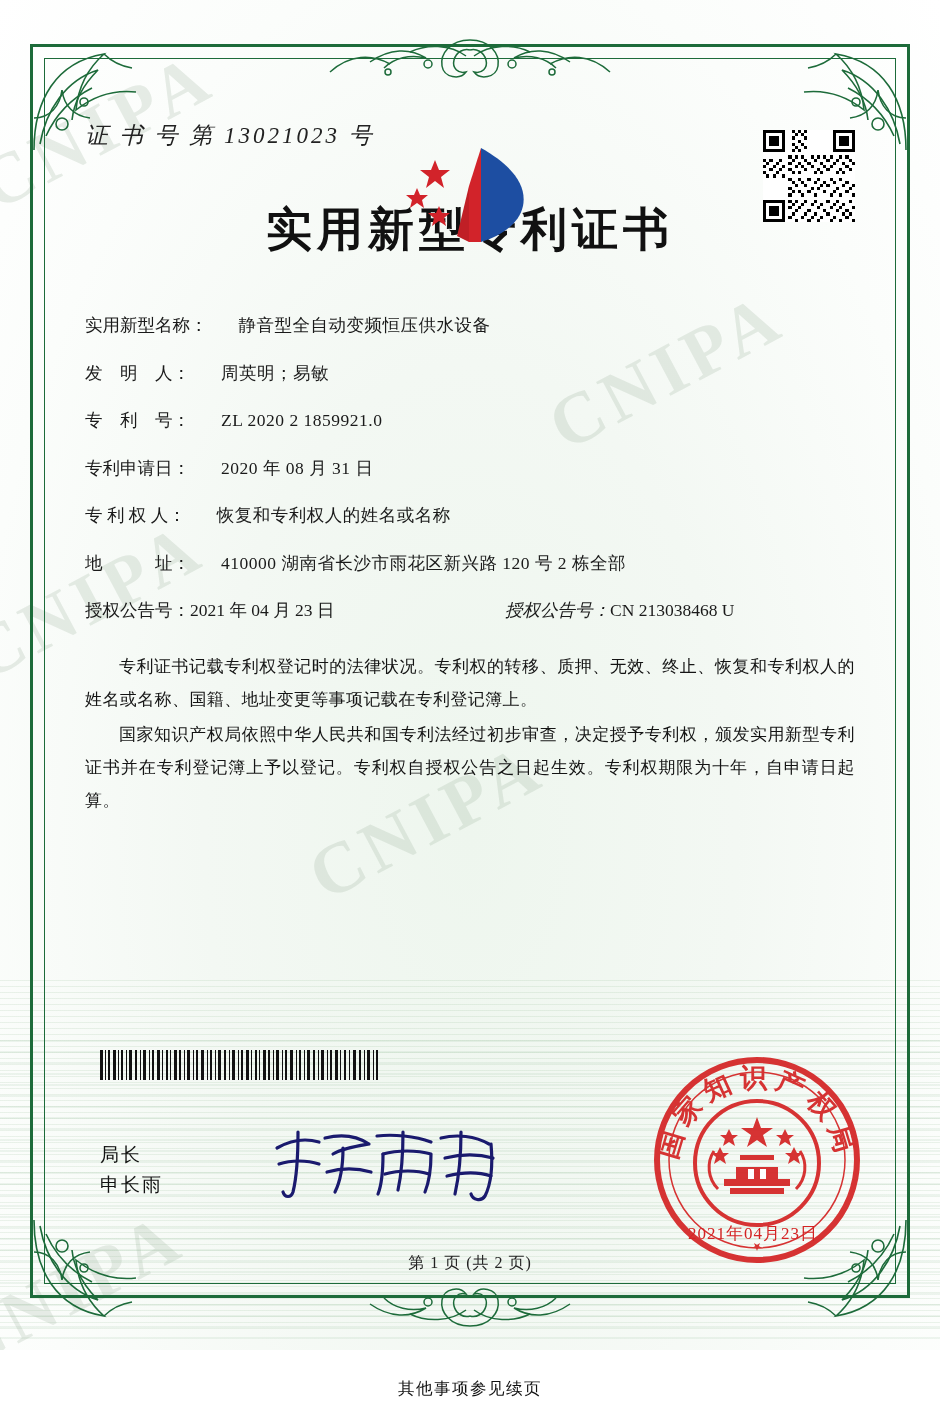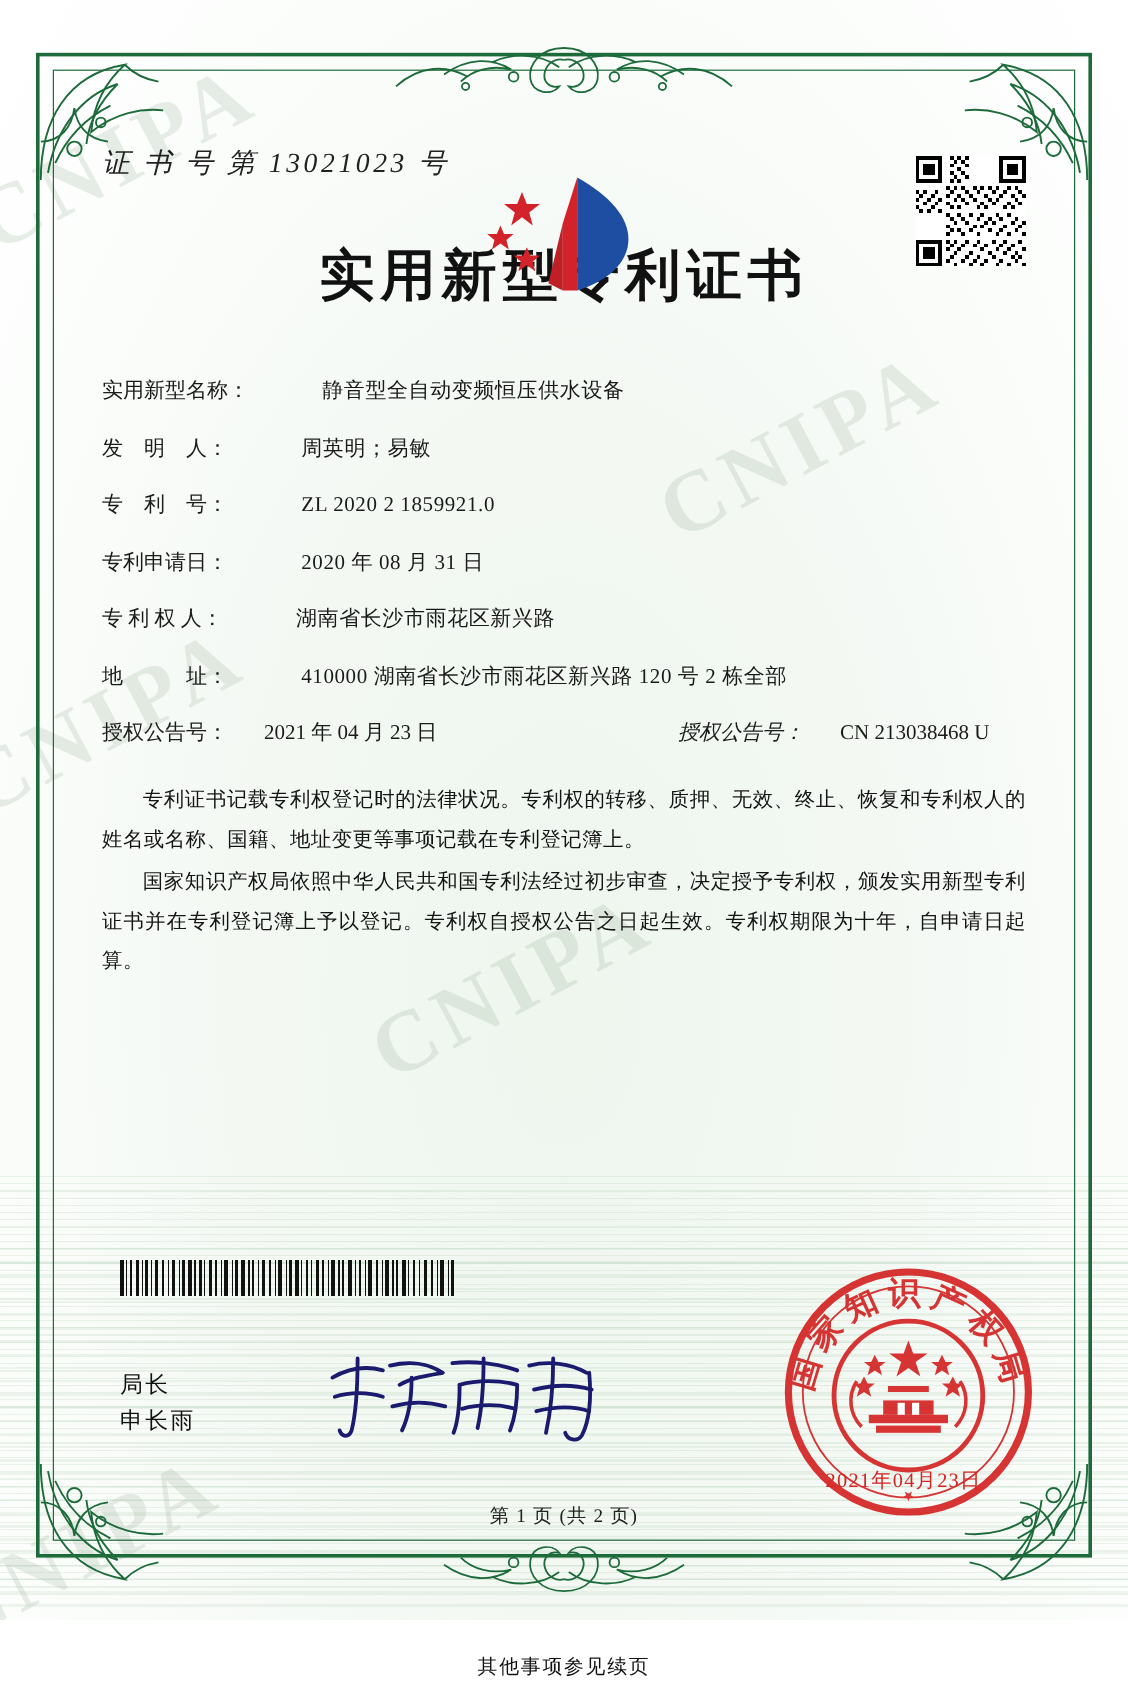--- a/index.html
+++ b/index.html
@@ -165,21 +165,20 @@
   .fields {
     margin-top: 56px;
     font-size: 17.5px;
     color: #1a1a1a;
     line-height: 1;
   }
   .field-row {
     display: flex;
     align-items: baseline;
     margin-bottom: 30px;
-    gap: 30px;
   }
   .field-label {
     flex: 0 0 auto;
     letter-spacing: 0px;
     white-space: pre;
   }
   .field-value {
     flex: 1 1 auto;
     letter-spacing: 0.5px;
     margin-left: 31px;
@@ -558,21 +557,21 @@
       <div class="field-row">
         <span class="field-label">专　利　号：</span>
         <span class="field-value">ZL 2020 2 1859921.0</span>
       </div>
       <div class="field-row">
         <span class="field-label">专利申请日：</span>
         <span class="field-value">2020 年 08 月 31 日</span>
       </div>
       <div class="field-row">
         <span class="field-label">专 利 权 人：</span>
-        <span class="field-value">湖南省长沙市雨花区新兴路</span>
+        <span class="field-value">恢复和专利权人的姓名或名称</span>
       </div>
       <div class="field-row">
         <span class="field-label">地　　　址：</span>
         <span class="field-value">410000 湖南省长沙市雨花区新兴路 120 号 2 栋全部</span>
       </div>
       <div class="field-row two-col">
         <span class="field-label">授权公告号：</span>
         <span style="flex:0 0 235px">2021 年 04 月 23 日</span>
         <span class="field-second-label">授权公告号：</span>
         <span style="flex:1 1 auto">CN 213038468 U</span>

